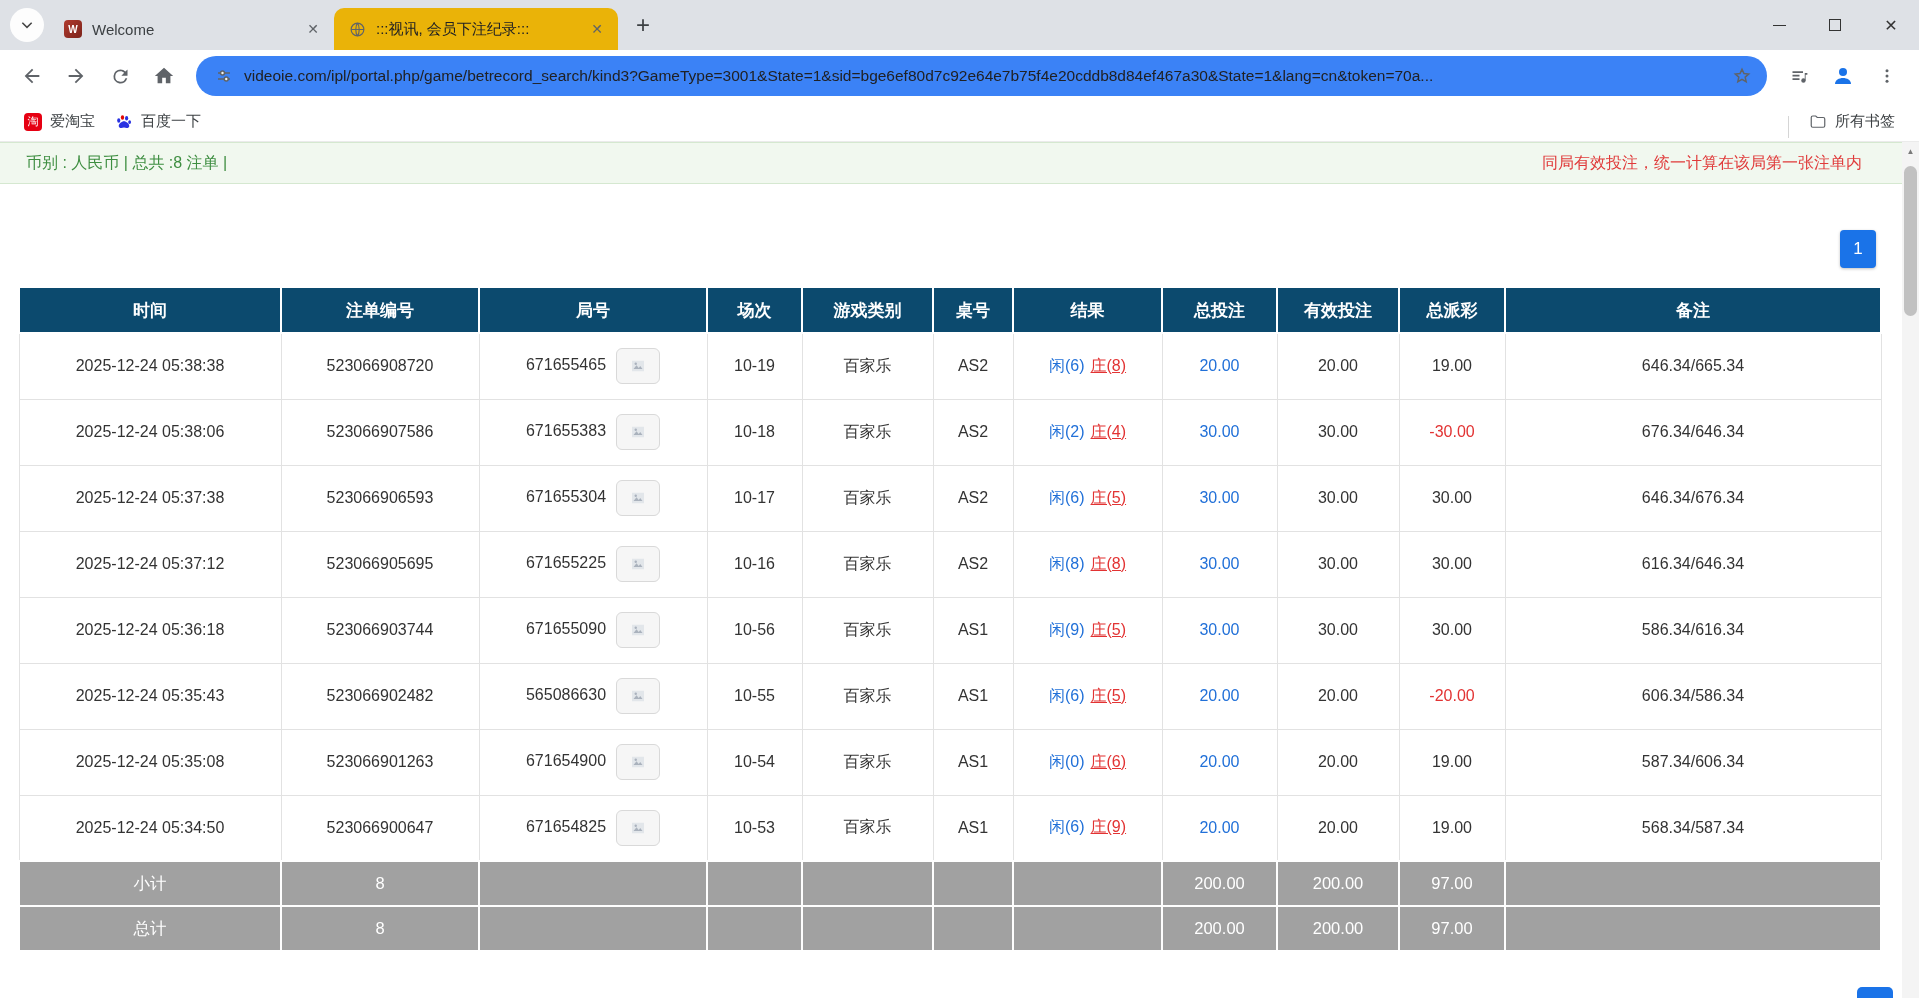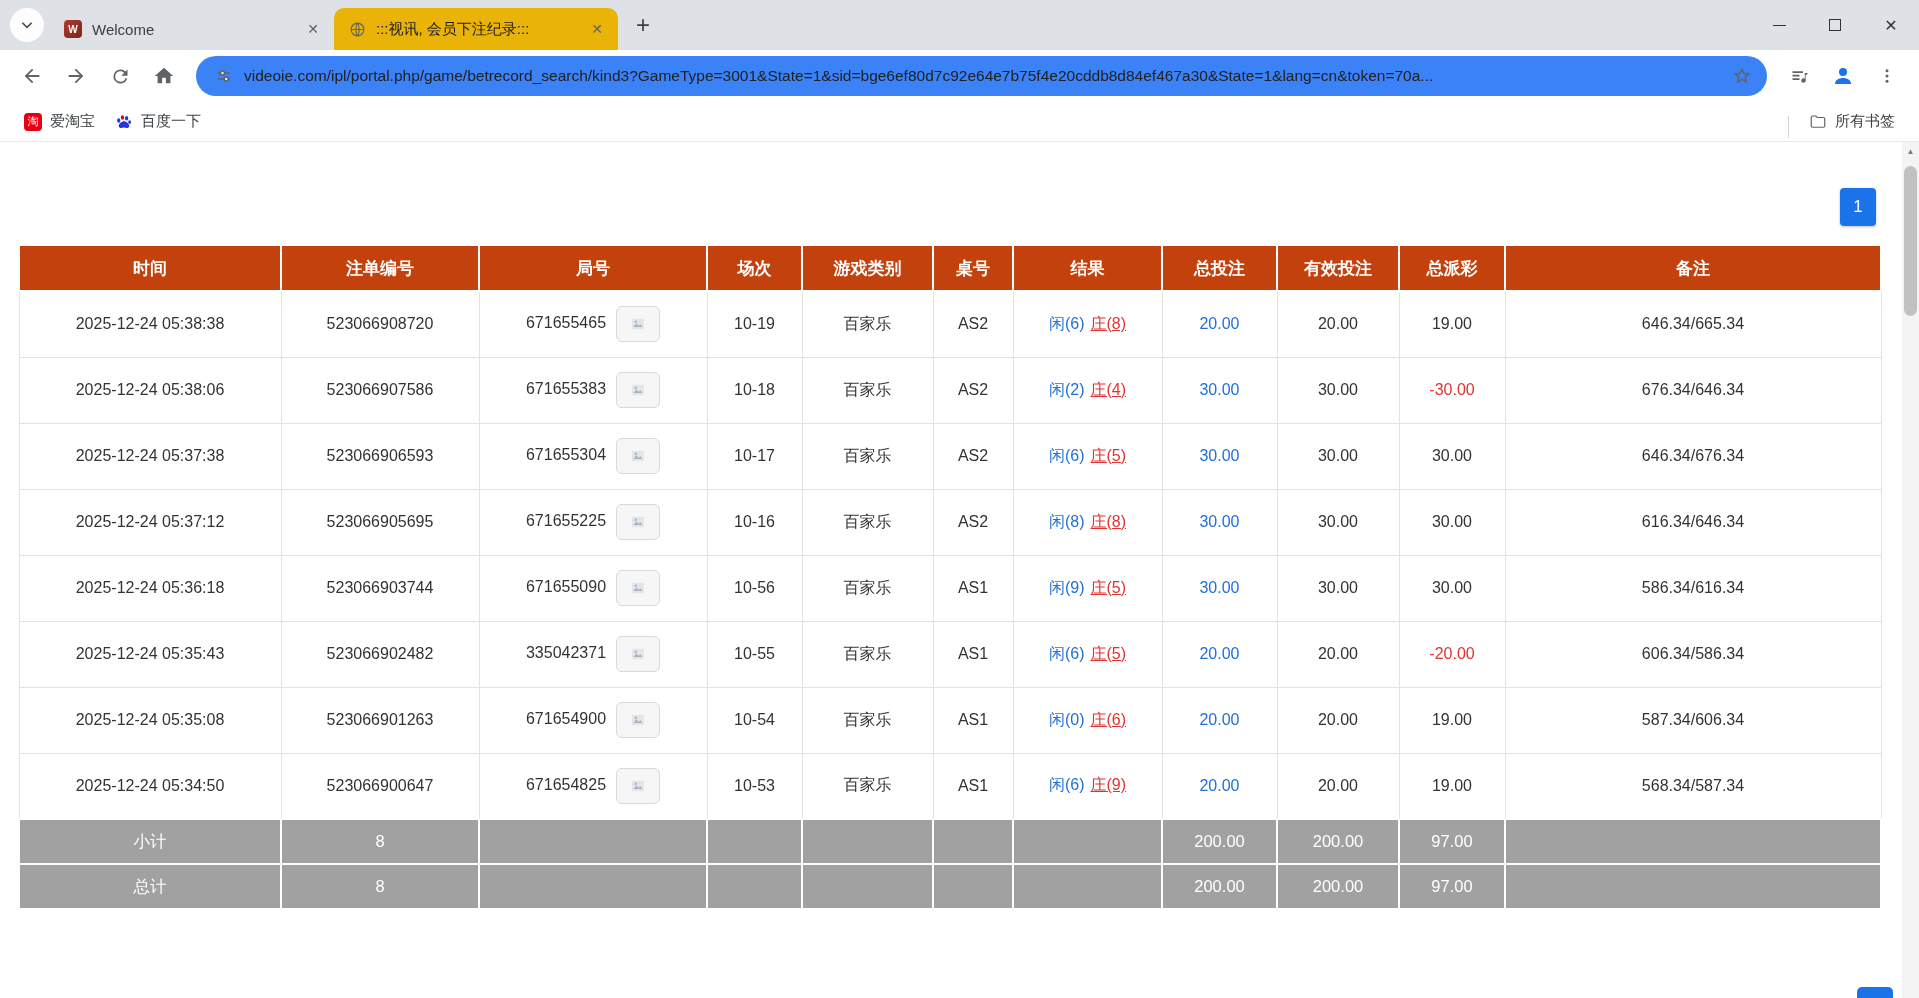--- a/index.html
+++ b/index.html
@@ -40,21 +40,21 @@
 
   
   .page { position:relative; width:1902px; background:#fff; }
   .notice { height:42px; background:#f1f8ef; border-top:1px solid #d5e8d0; border-bottom:1px solid #d5e8d0; display:flex; align-items:center; justify-content:space-between; padding:0 26px; }
   .notice-left { color:#3e8e41; font-size:16px; }
   .notice-right { color:#e03a3a; font-size:16px; margin-right:14px; }
   .pager-row { display:flex; justify-content:flex-end; padding:46px 26px 18px 0; }
   .pager-btn { width:36px; height:38px; background:#1a73e8; color:#fff; border:none; border-radius:4px; font-size:17px; font-family:inherit; box-shadow:0 1px 3px rgba(0,0,0,.25); cursor:pointer; }
 
   table.bets { margin-left:18px; width:1862px; table-layout:fixed; border-collapse:collapse; font-size:16px; color:#333; }
-  table.bets th { background:#c2410c; color:#fff; border:2px solid #fff; height:46px; font-weight:bold; font-size:17px; text-align:center; }
+  table.bets th { background:#0c4a6e; color:#fff; border:2px solid #fff; height:46px; font-weight:bold; font-size:17px; text-align:center; }
   table.bets tbody td { border:1px solid #e2e2e2; height:66px; text-align:center; background:#fff; }
   table.bets tfoot td { background:#a1a1a1; color:#fff; border:2px solid #fff; height:45px; font-weight:normal; font-size:16.5px; text-align:center; }
   .blue { color:#2170d8; }
   .red { color:#e23333;text-decoration:underline; }
   .neg { color:#e23333; }
   .result-gap { display:inline-block; width:6px; }
   .media-btn { display:inline-flex; align-items:center; justify-content:center; width:44px; height:36px; background:#f6f6f6; border:1px solid #d9d9d9; border-radius:6px; margin-left:10px; vertical-align:middle; cursor:pointer; }
 
   .bottom-pager { position:absolute; right:26px; bottom:0; width:36px; height:11px; background:#1a73e8; border-radius:5px 5px 0 0; cursor:pointer; }
 
@@ -183,20 +183,24 @@
           <svg width="18" height="18" viewBox="0 0 24 24" fill="none" stroke="#5f6368" stroke-width="1.6">
               <path d="M3 6a2 2 0 0 1 2-2h4l2 2h8a2 2 0 0 1 2 2v9a2 2 0 0 1-2 2H5a2 2 0 0 1-2-2z"></path>
             </svg>
         </span>
         <span>所有书签</span>
       </div>
     </div>
   </div>
 
   <div class="page">
+    <div class="notice">
+      <span class="notice-left">币别 : 人民币 | 总共 :8 注单 |</span>
+      <span class="notice-right">同局有效投注，统一计算在该局第一张注单内</span>
+    </div>
 
     <div class="pager-row">
       <button class="pager-btn">1</button>
     </div>
 
     <table class="bets">
       <colgroup>
         <col style="width:262px">
           <col style="width:198px">
           <col style="width:228px">
@@ -344,21 +348,21 @@
             <td class="blue">30.00</td>
             <td>30.00</td>
             <td>30.00</td>
             <td>586.34/616.34</td>
           </tr>
 
           <tr>
             <td>2025-12-24 05:35:43</td>
             <td>523066902482</td>
             <td>
-              <span>335042371</span><span class="media-btn">
+              <span>565086630</span><span class="media-btn">
                 <svg width="20" height="18" viewBox="0 0 24 24">
                   <path d="M4 5h16v14H4z" fill="#e2e6ea"></path>
                   <path d="M6 16l4-5 3 3.5L15 12l3 4z" fill="#aab2bd"></path>
                   <circle cx="9" cy="9" r="1.6" fill="#aab2bd"></circle>
                 </svg>
               </span>
             </td>
             <td>10-55</td>
             <td>百家乐</td>
             <td>AS1</td>

